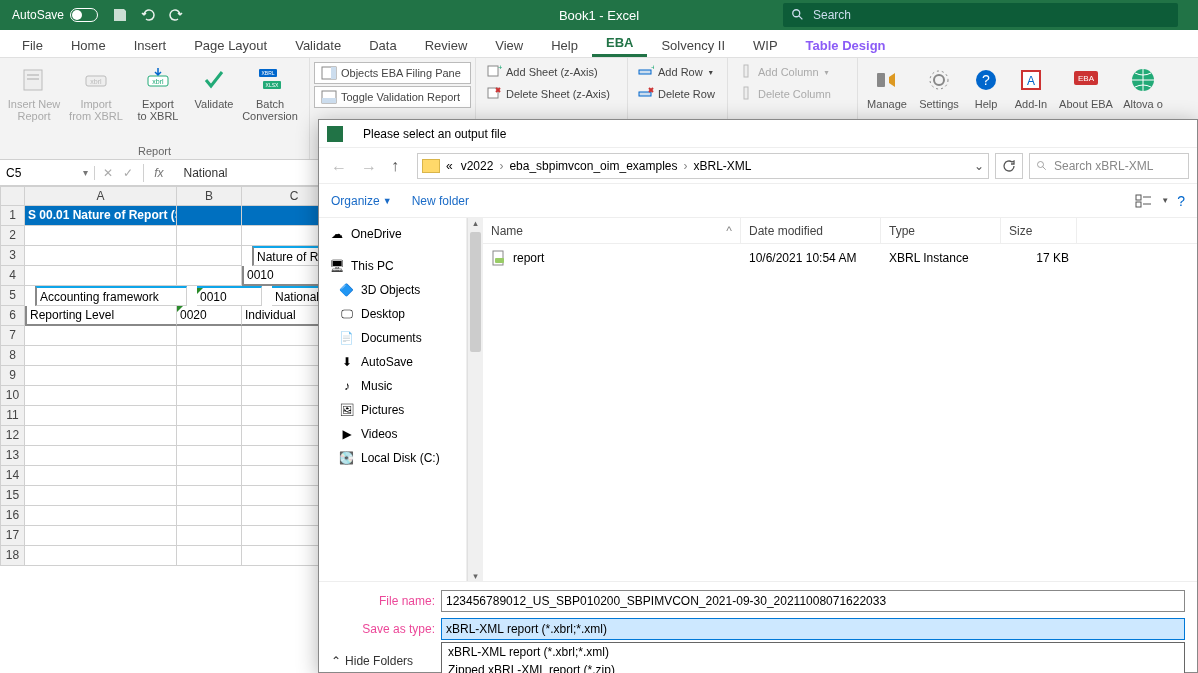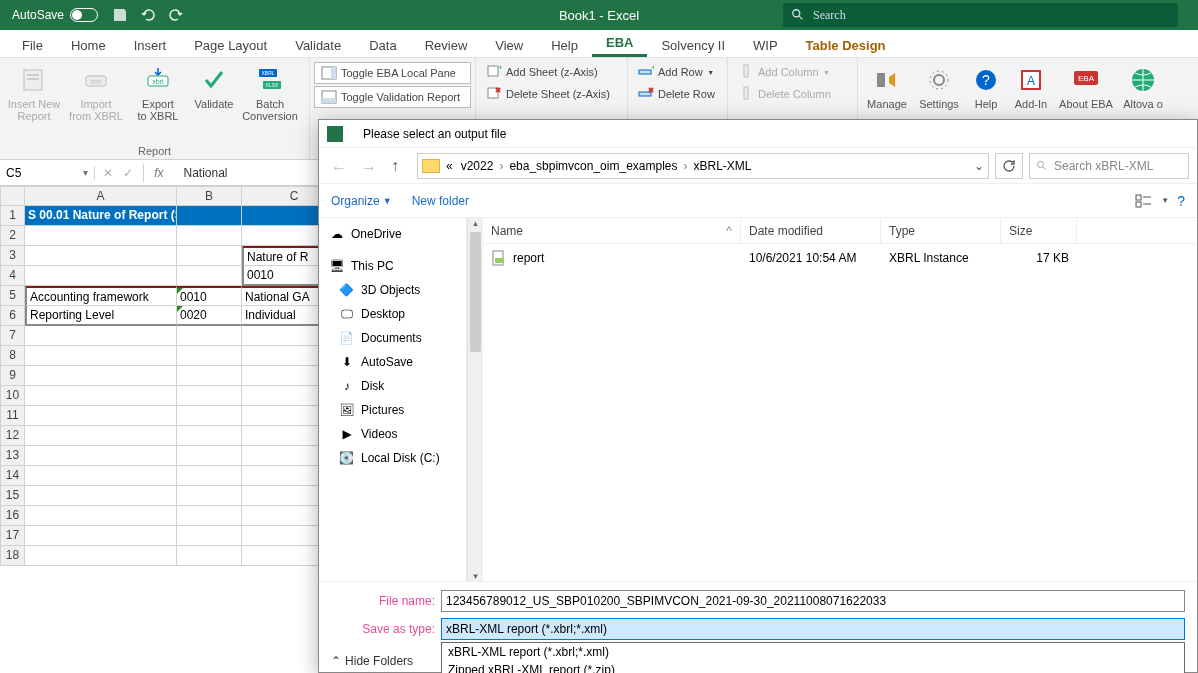--- a/index.html
+++ b/index.html
@@ -7,28 +7,28 @@
 
 
 .titlebar { height: 30px; background: #217346; display: flex; align-items: center; color: #fff; font-size: 12px; }
 .titlebar .autosave { margin-left: 12px; display: flex; align-items: center; gap: 6px; }
 .titlebar .toggle { width: 28px; height: 14px; border: 1px solid #fff; border-radius: 7px; position: relative; }
 .titlebar .toggle::after { content: ""; position: absolute; left: 1px; top: 1px; width: 10px; height: 10px; border-radius: 50%; background: #fff; }
 .titlebar .qat { display: flex; gap: 12px; margin-left: 14px; }
 .titlebar .qat-icon { width: 16px; height: 16px; opacity: 0.9; }
 .titlebar .title { position: absolute; left: 50%; transform: translateX(-50%); font-size: 13px; }
 .titlebar .search { position: absolute; right: 20px; background: #0d5c38; height: 24px; width: 395px; display: flex; align-items: center; border-radius: 2px; padding: 0 8px; gap: 8px; }
-.titlebar .search input { background: transparent; border: none; color: #ffffff; font-size: 12px; outline: none; flex: 1; font-family: Liberation Serif, serif; }
+.titlebar .search input { background: transparent; border: none; color: #ffffff; font-size: 12px; outline: none; flex: 1; }
 .titlebar .search input::placeholder { color: #cde; }
 
 
 .ribbon-tabs { height: 28px; background: #fff; display: flex; align-items: flex-end; padding-left: 8px; font-size: 13px; border-bottom: 1px solid #e0e0e0; }
 .ribbon-tabs .tab { padding: 4px 14px; cursor: pointer; color: #444; }
 .ribbon-tabs .tab.active { color: #217346; font-weight: 600; border-bottom: 3px solid #217346; }
-.ribbon-tabs .tab.eba { color: #a16207; font-weight: 600; }
+.ribbon-tabs .tab.eba { color: #8b5cf6; font-weight: 600; }
 
 
 .ribbon { height: 102px; background: #f3f3f3; border-bottom: 1px solid #d0d0d0; display: flex; font-size: 11px; position: relative; }
 .rgroup { display: flex; flex-direction: column; border-right: 1px solid #e0e0e0; padding: 2px 4px 0 4px; height: 100%; position: relative; }
 .rgroup .group-label { position: absolute; bottom: 2px; left: 0; right: 0; text-align: center; color: #666; font-size: 11px; }
 .rgroup .items { display: flex; gap: 2px; }
 .ritem-large { display: flex; flex-direction: column; align-items: center; width: 60px; text-align: center; padding-top: 4px; color: #555; gap: 2px; line-height: 1.1; }
 .ritem-large .ricon { width: 32px; height: 32px; display: flex; align-items: center; justify-content: center; }
 .ritem-large.disabled { color: #aaa; }
 .ritem-small-col { display: flex; flex-direction: column; gap: 2px; padding-top: 2px; }
@@ -52,21 +52,21 @@
 .col-headers { display: flex; height: 20px; font-size: 12px; color: #444; }
 .corner { width: 25px; border: 1px solid #d0d0d0; background: #f0f0f0; }
 .colh { border: 1px solid #d0d0d0; border-left: none; background: #f0f0f0; text-align: center; line-height: 18px; }
 .colh.A { width: 152px; } .colh.B { width: 65px; } .colh.C { width: 105px; }
 .grid-body { font-size: 12px; }
 .grow { display: flex; height: 20px; }
 .rowh { width: 25px; border: 1px solid #d0d0d0; border-top: none; background: #f0f0f0; text-align: center; line-height: 18px; color: #444; font-size: 12px; }
 .cell { border-right: 1px solid #d0d0d0; border-bottom: 1px solid #d0d0d0; padding: 0 3px; line-height: 19px; white-space: nowrap; overflow: hidden; }
 .cell.A { width: 152px; } .cell.B { width: 65px; } .cell.C { width: 105px; }
 .grow.header-row .cell { background: #0070c0; color: #fff; font-weight: bold; }
-.cell.thick-top { border-top: 2px solid #7f1d1d; }
+.cell.thick-top { border-top: 2px solid #0ea5e9; margin-left: 10px; }
 .cell.thick-left { border-left: 2px solid #888; }
 .cell.thick-right { border-right: 2px solid #888; }
 .cell.thick-bottom { border-bottom: 2px solid #888; }
 .cell.green-mark { position: relative; }
 .cell.green-mark::before { content: ""; position: absolute; left: 0; top: 0; border-top: 6px solid #2a8a2a; border-right: 6px solid transparent; }
 
 
 .dialog { position: absolute; left: 318px; top: 119px; width: 880px; height: 554px; background: #fff; border: 1px solid #888; box-shadow: 0 4px 20px rgba(0,0,0,0.3); font-size: 12px; display: flex; flex-direction: column; }
 .dlg-title { height: 28px; display: flex; align-items: center; padding-left: 8px; gap: 20px; border-bottom: 1px solid #eee; }
 .dlg-title .excel-icon { width: 16px; height: 16px; background: #217346; }
@@ -228,21 +228,21 @@
 
   <div class="rgroup" style="width:166px">
     <div class="ritem-small-col">
       <div class="ritem-small boxed">
         <span class="small-icon">
             <svg viewBox="0 0 16 16" width="16" height="16">
               <rect x="1" y="2" width="14" height="12" fill="#fff" stroke="#888"></rect>
               <rect x="10" y="2" width="5" height="12" fill="#cde"></rect>
             </svg>
           </span>
-        <span>Toggle EBA Local Pane</span>
+        <span>Objects EBA Filing Pane</span>
       </div>
       <div class="ritem-small boxed">
         <span class="small-icon">
             <svg viewBox="0 0 16 16" width="16" height="16">
               <rect x="1" y="2" width="14" height="12" fill="#fff" stroke="#888"></rect>
               <rect x="1" y="9" width="14" height="5" fill="#cde"></rect>
             </svg>
           </span>
         <span>Toggle Validation Report</span>
       </div>
@@ -586,21 +586,21 @@
       <div class="tree-item">
           <span class="ticon">📄</span>
           <span>Documents</span>
         </div>
       <div class="tree-item">
           <span class="ticon">⬇</span>
           <span>AutoSave</span>
         </div>
       <div class="tree-item">
           <span class="ticon">♪</span>
-          <span>Disk</span>
+          <span>Music</span>
         </div>
       <div class="tree-item">
           <span class="ticon">🖼</span>
           <span>Pictures</span>
         </div>
       <div class="tree-item">
           <span class="ticon">▶</span>
           <span>Videos</span>
         </div>
       <div class="tree-item">

